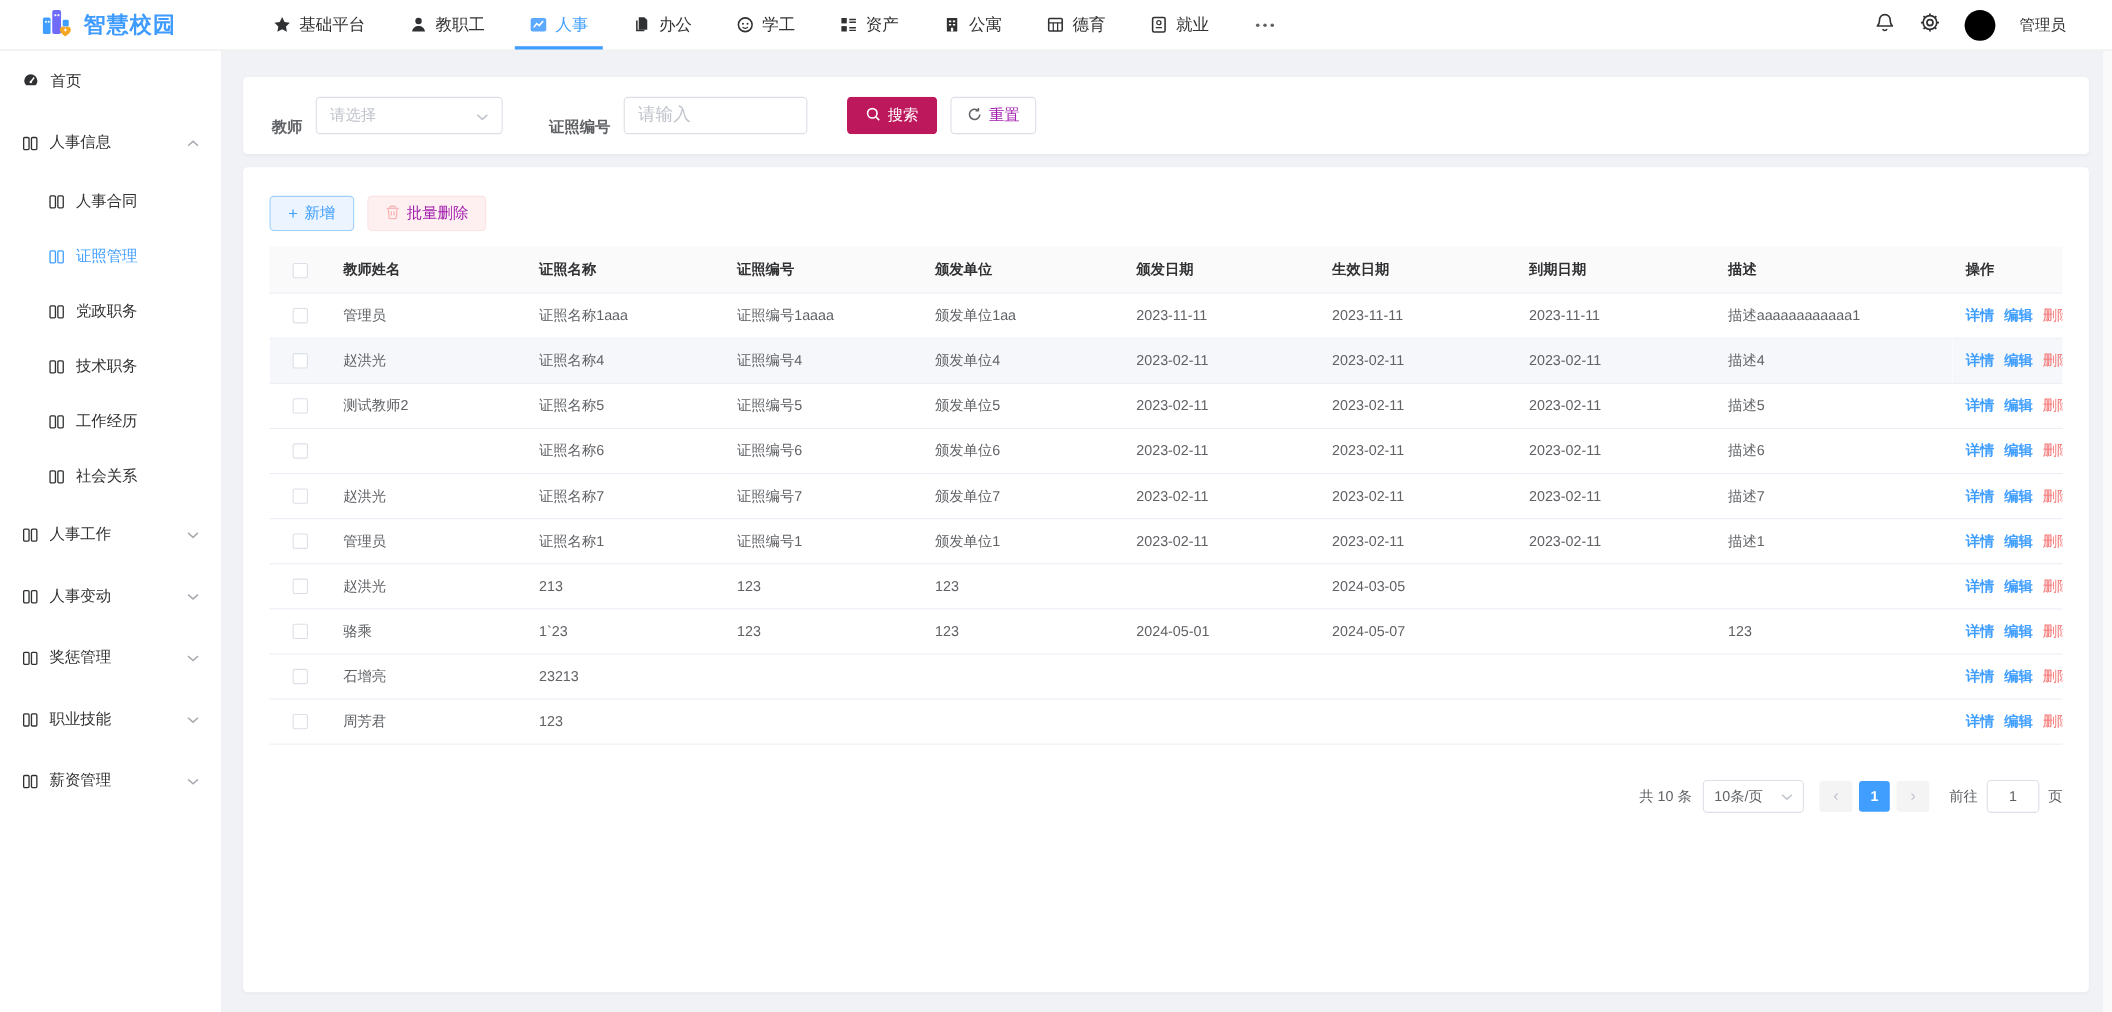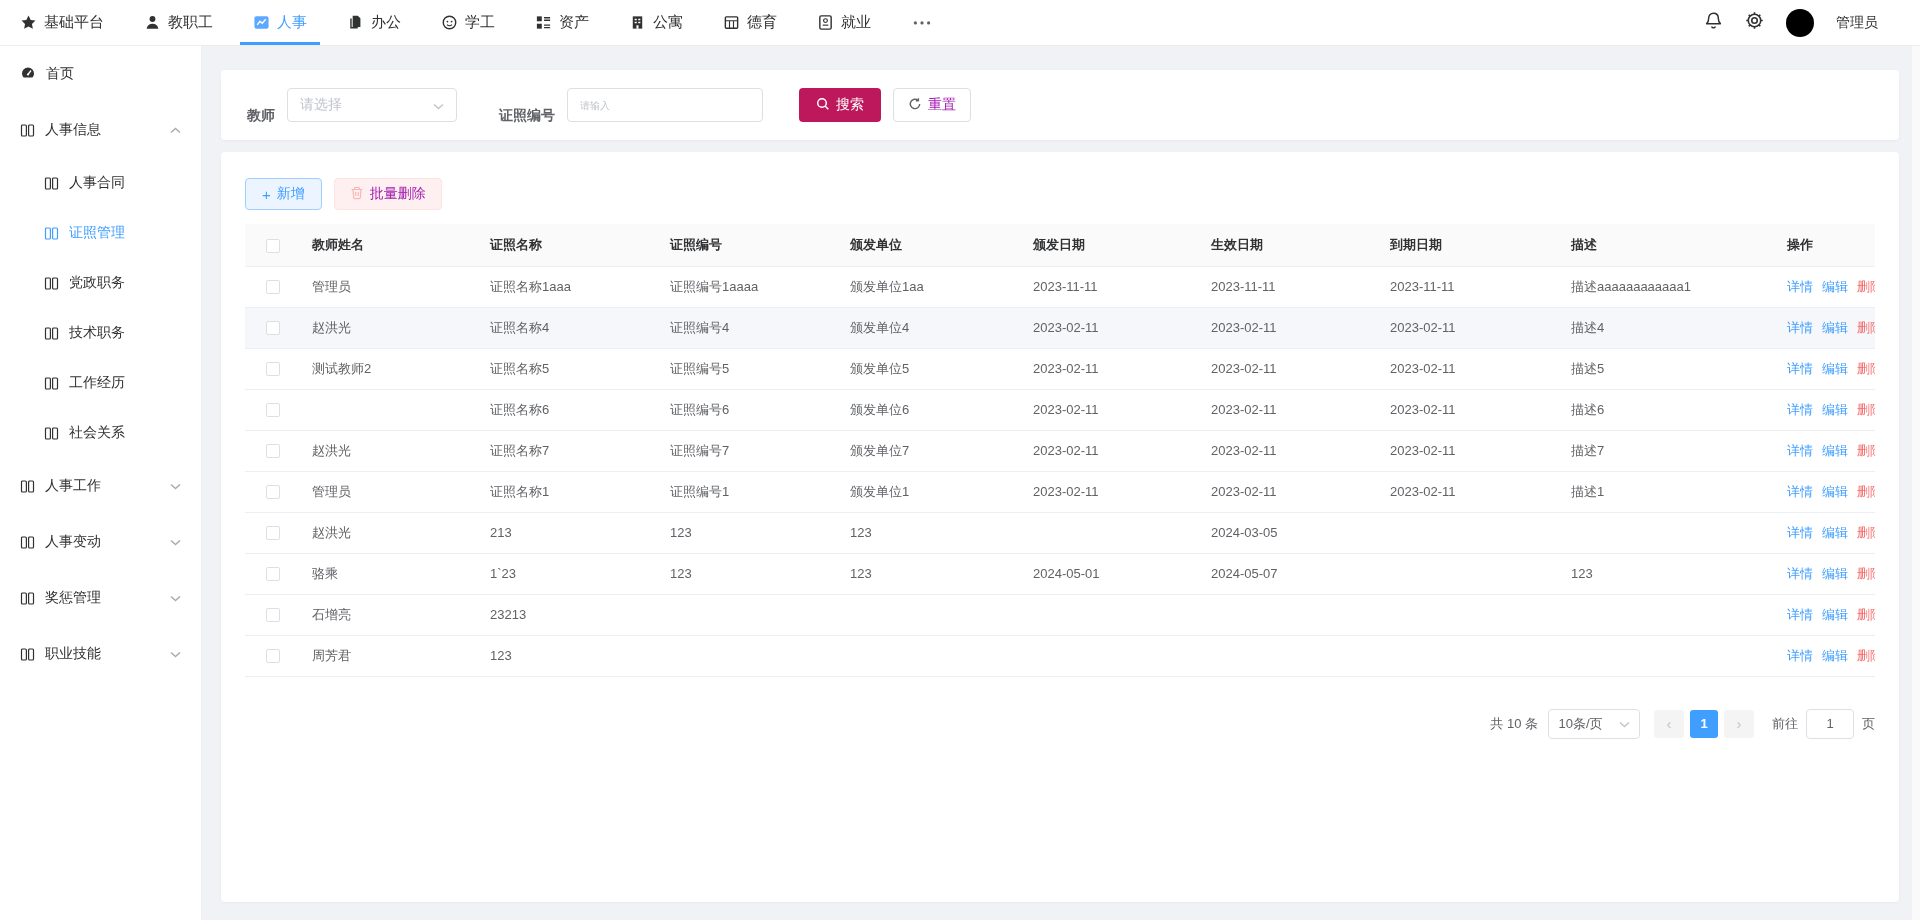--- a/index.html
+++ b/index.html
@@ -38,23 +38,23 @@
   
   .main { position:absolute; left:202px; top:46px; width:1718px; height:874px; background:#f0f2f5; }
   .scroll-strip { position:absolute; right:0; top:0; width:8px; height:874px; background:#fafafa; }
 
   .card { position:absolute; background:#fff; border-radius:4px; box-shadow:0 1px 3px rgba(0,0,0,.04); }
   .search-card { left:19px; top:24px; width:1678px; height:70px; display:flex; align-items:center; padding-left:26px; }
   .f-label { font-size:14px; font-weight:bold; color:#606266;margin-top:21px; }
   .el-select { width:170px; height:34px; border:1px solid #dcdfe6; border-radius:4px; margin-left:12px;
     display:flex; align-items:center; justify-content:space-between; padding:0 12px; background:#fff;
     font-size:14px; color:#c0c4cc; cursor:pointer; }
-  .el-input { width:196px; height:34px; border:1px solid #dcdfe6; border-radius:4px; margin-left:12px;
-    padding:0 12px; font-size:10px; color:#606266; outline:none;
-    font-family:Liberation Sans, sans-serif; }
+  .el-input { width:167px; height:34px; border:1px solid #dcdfe6; border-radius:4px; margin-left:12px;
+    padding:0 12px; font-size:16px; color:#606266; outline:none;
+    font-family:Liberation Mono, monospace; }
   .el-input::placeholder { color:#c0c4cc; }
   .ml42 { margin-left:42px; }
   .btn { height:34px; border-radius:4px; display:inline-flex; align-items:center; justify-content:center;
     gap:6px; font-size:14px; cursor:pointer; border:1px solid transparent; white-space:nowrap; }
   .btn-search { width:82px; margin-left:36px; background:#be185d; color:#fff; }
   .btn-reset { width:78px; margin-left:12px; background:#fff; border-color:#dcdfe6; color:#a21caf; }
 
   .table-card { left:19px; top:106px; width:1678px; height:750px; padding:26px 24px; }
   .toolbar { display:flex; align-items:center; }
   .btn-add { height:32px; padding:0 16px; background:#ecf5ff; border-color:#a0cfff; color:#409eff; }
@@ -69,21 +69,21 @@
     background:#fff; overflow:hidden; white-space:nowrap; }
   tr.row-hover td { background:#f5f7fa; }
   .col-cb { width:55px; } .col-1 { width:178px; } .col-2 { width:180px; } .col-3 { width:180px; }
   .col-4 { width:183px; } .col-5 { width:178px; } .col-6 { width:179px; } .col-7 { width:181px; }
   .col-8 { width:216px; } .col-9 { width:100px; }
   th.cb, td.cb { text-align:center; padding:0; }
   .checkbox { display:inline-block; width:14px; height:14px; border:1px solid #dcdfe6; border-radius:2px;
     background:#fff; vertical-align:middle; cursor:pointer; }
   .op a { text-decoration:none; font-size:13px; margin-right:9px; cursor:pointer; }
   .op a:last-child { margin-right:0; }
-  .lnk-blue { color:#409eff; } .lnk-red { color:#f56c6c; }
+  .lnk-blue { color:#409eff;font-weight:bold; } .lnk-red { color:#f56c6c; }
 
   .pager { display:flex; align-items:center; justify-content:flex-end; margin-top:32px;
     font-size:13px; color:#606266; }
   .pg-total { margin-right:10px; }
   .pg-size { width:92px; height:30px; border:1px solid #dcdfe6; border-radius:4px; background:#fff;
     display:flex; align-items:center; justify-content:center; gap:16px; cursor:pointer; color:#606266; }
   .pg-btn { width:30px; height:28px; margin-left:14px; background:#f4f4f5; border-radius:3px;
     display:flex; align-items:center; justify-content:center; color:#c0c4cc; font-size:15px; cursor:pointer; }
   .pg-cur { width:28px; height:28px; margin-left:6px; background:#409eff; border-radius:3px; color:#fff;
     font-weight:bold; display:flex; align-items:center; justify-content:center; cursor:pointer; }
@@ -91,20 +91,36 @@
   .pg-goto { margin-left:18px; }
   .goto-input { width:48px; height:30px; margin-left:8px; border:1px solid #dcdfe6; border-radius:4px;
     text-align:center; font-size:13px; color:#606266; outline:none;
     font-family:"Liberation Sans","DejaVu Sans",sans-serif; }
   .pg-page { margin-left:8px; }
 </style>
 </head>
 <body>
 
 <div class="topnav">
+  <div class="brand">
+    <span class="ico">
+      <svg width="30" height="30" viewBox="0 0 30 30">
+        <rect x="3" y="11" width="7" height="15" rx="1.5" fill="#409eff"></rect>
+        <rect x="5" y="14" width="1.6" height="1.6" fill="#fff"></rect>
+          <rect x="7.5" y="14" width="1.6" height="1.6" fill="#fff"></rect>
+        <rect x="11.5" y="4" width="8" height="22" rx="1.8" fill="#6f6af8"></rect>
+        <rect x="13.5" y="8" width="1.7" height="1.7" fill="#fff"></rect>
+          <rect x="16.3" y="8" width="1.7" height="1.7" fill="#fff"></rect>
+        <rect x="21" y="13" width="5.5" height="6" rx="1.2" fill="#409eff"></rect>
+        <path d="M23.4 28c-.3-.2-5-2.8-5-6 0-1.7 1.3-3 2.9-3 .9 0 1.7.4 2.1 1.1.4-.7 1.2-1.1 2.1-1.1 1.6 0 2.9 1.3 2.9 3 0 3.2-4.7 5.8-5 6z" fill="#f5a623"></path>
+        <path d="M22.1 22.3h2.6M23.4 21v2.6" stroke="#fff" stroke-width="1"></path>
+      </svg>
+    </span>
+    <span class="brand-name">智慧校园</span>
+  </div>
 
   <div class="nav-items">
     <div class="nav-item">
       <span class="ico">
         <svg width="17" height="17" viewBox="0 0 18 18">
             <path d="M9 1.6l2.3 4.7 5.1.7-3.7 3.6.9 5.1L9 13.3l-4.6 2.4.9-5.1L1.6 7l5.1-.7z" fill="#303133"></path>
           </svg>
       </span>
       <span>基础平台</span>
     </div>
@@ -339,20 +355,34 @@
     </span>
   </div>
   <div class="side-group">
     <span class="book-ico">
       <svg width="15" height="15" viewBox="0 0 15 15" fill="none" stroke="currentColor" stroke-width="1.2">
           <rect x="1.5" y="2" width="4.9" height="11" rx="1"></rect>
           <rect x="8.6" y="2" width="4.9" height="11" rx="1"></rect>
         </svg>
     </span>
     <span class="side-label">职业技能</span>
+    <span class="side-chevron">
+      <svg width="11" height="7" viewBox="0 0 11 7" fill="none" stroke="#a8abb2" stroke-width="1.4">
+          <polyline points="1,1.5 5.5,5.5 10,1.5"></polyline>
+        </svg>
+    </span>
+  </div>
+  <div class="side-group">
+    <span class="book-ico">
+      <svg width="15" height="15" viewBox="0 0 15 15" fill="none" stroke="currentColor" stroke-width="1.2">
+          <rect x="1.5" y="2" width="4.9" height="11" rx="1"></rect>
+          <rect x="8.6" y="2" width="4.9" height="11" rx="1"></rect>
+        </svg>
+    </span>
+    <span class="side-label">薪资管理</span>
     <span class="side-chevron">
       <svg width="11" height="7" viewBox="0 0 11 7" fill="none" stroke="#a8abb2" stroke-width="1.4">
           <polyline points="1,1.5 5.5,5.5 10,1.5"></polyline>
         </svg>
     </span>
   </div>
 </div>
 
 <div class="main">
 

